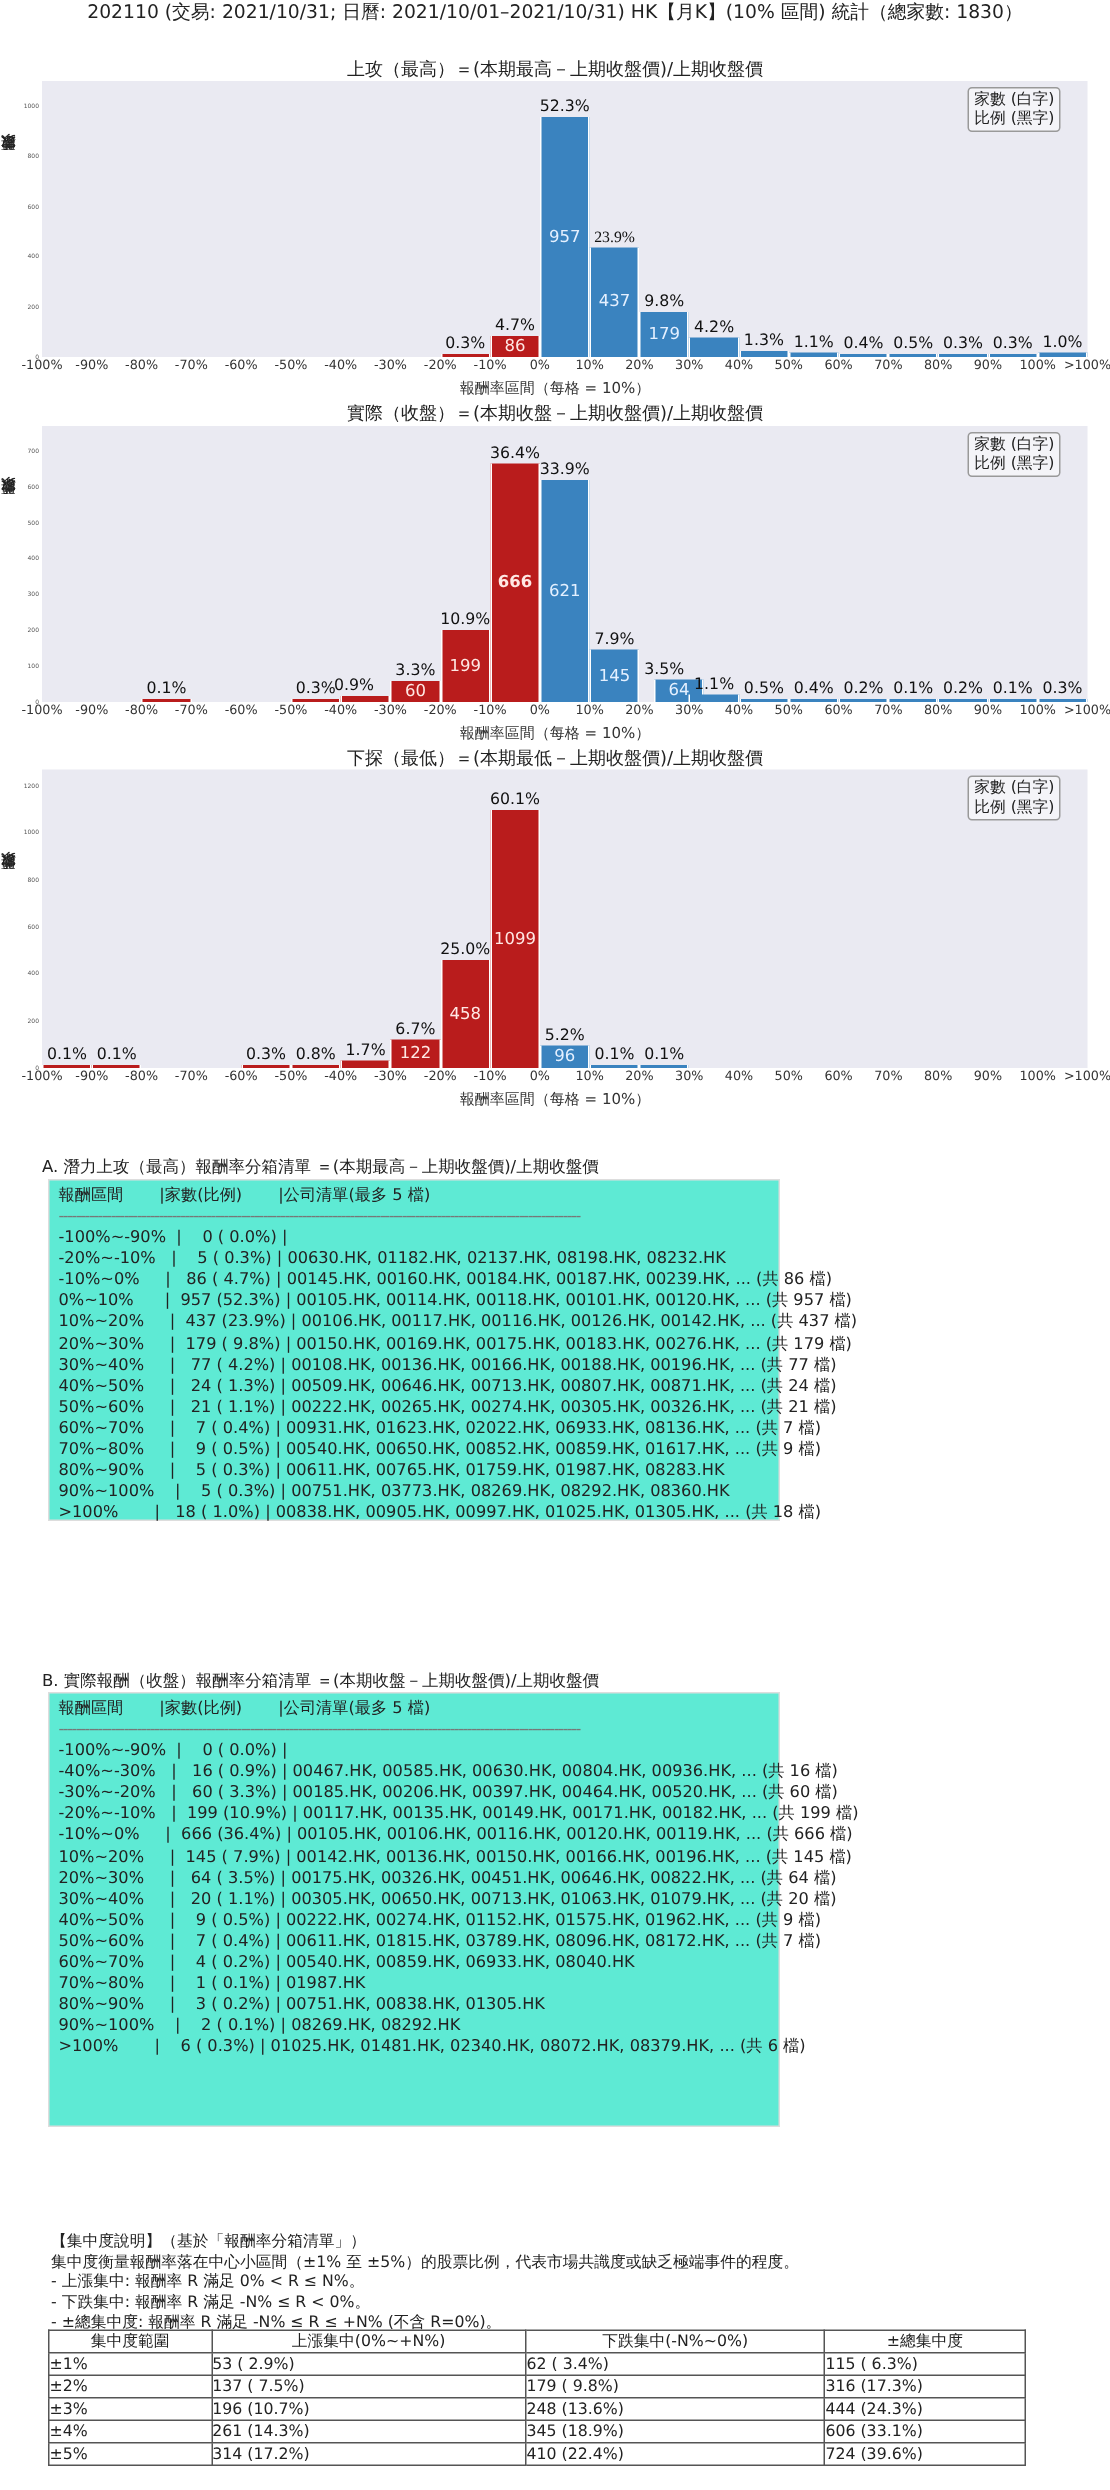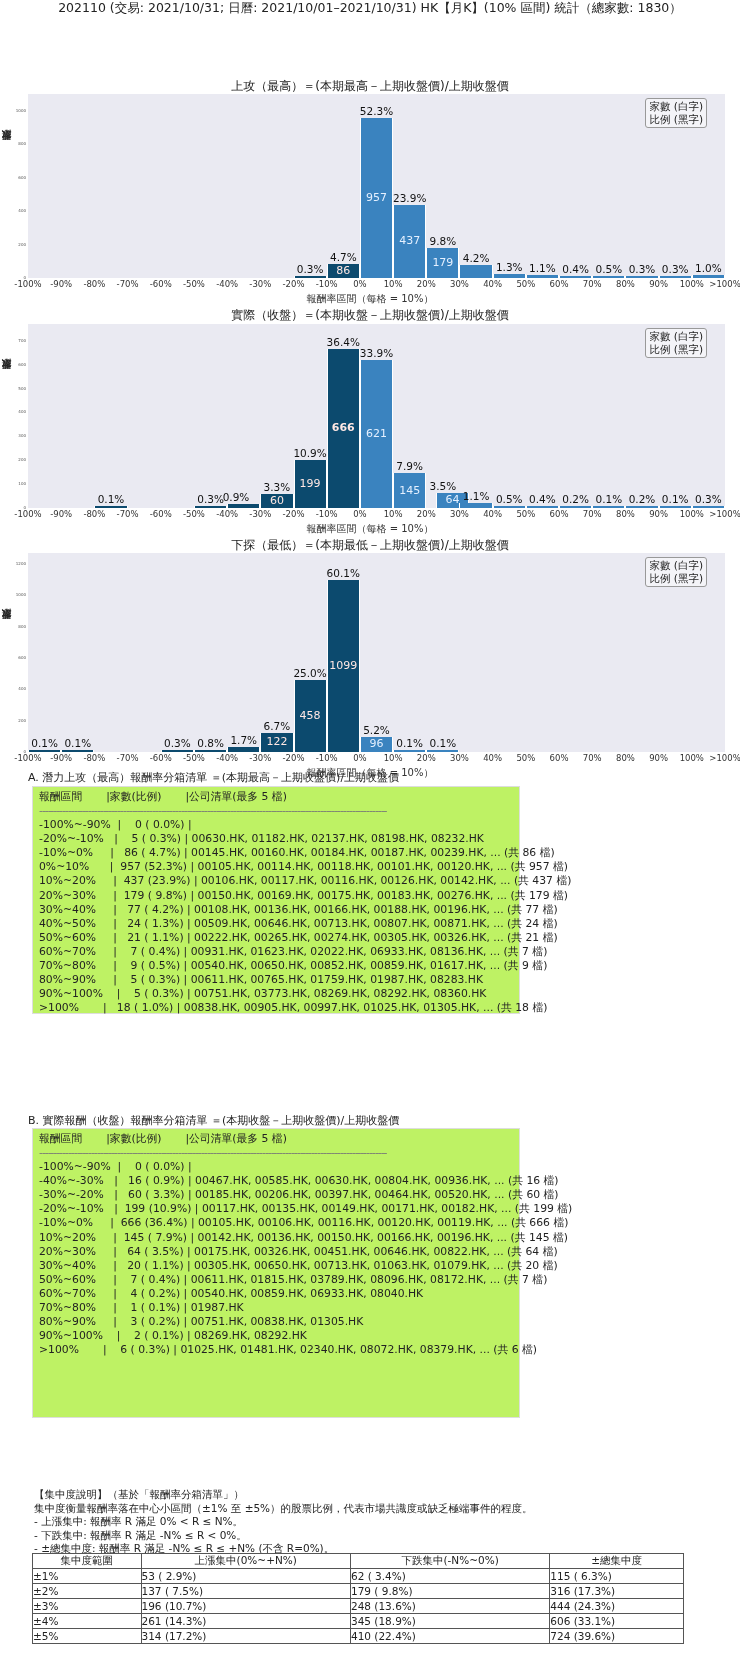--- a/index.html
+++ b/index.html
@@ -1,34 +1,34 @@
 <!DOCTYPE html>
 <html><head>
 <meta charset="utf-8">
 <style>
   html,body{margin:0;padding:0;background:#fff;}
   body{width:740px;height:1660px;position:relative;font-family:"DejaVu Sans","Liberation Sans",sans-serif;color:#222;overflow:hidden;}
   .main-title{position:absolute;top:0;left:0;width:740px;text-align:center;font-size:12.5px;line-height:16px;}
-  .chart{position:absolute;left:0;width:664px;margin-top:40px;}
+  .chart{position:absolute;left:0;width:664px;}
   .chart-title{position:absolute;left:0;width:740px;text-align:center;font-size:12px;top:0;}
   .plot{position:absolute;left:28px;width:697px;background:#eaeaf2;}
   .ylabel{position:absolute;left:0;font-size:10px;writing-mode:vertical-rl;transform:rotate(180deg);}
   .ytick{position:absolute;left:14px;font-size:4px;color:#555;width:12px;text-align:right;}
   .legend{position:absolute;right:18px;top:4px;border:1px solid #999;border-radius:3px;background:#f4f4f8;font-size:10.5px;line-height:13px;padding:1px 3px;}
   .bar{position:absolute;bottom:0;box-sizing:border-box;border-left:1px solid #fff;border-right:1px solid #fff;}
-  .bar.neg{background:#0c4a6e;}
+  .bar.neg{background:#b91c1c;}
   .bar.pos{background:#3a83bf;}
   .bar-count{position:absolute;left:0;right:0;text-align:center;font-size:11px;}
   .bar.neg .bar-count{color:#ffe8e4;}
   .bar.pos .bar-count{color:#e4f0ff;}
   .bar-pct{position:absolute;text-align:center;font-size:10.5px;color:#111;width:44px;}
   .xtick{position:absolute;font-size:8.5px;color:#333;width:40px;text-align:center;}
   .xlabel{position:absolute;left:0;width:740px;text-align:center;font-size:10px;color:#333;}
   .section-title{position:absolute;left:28px;font-size:11px;}
-  .listbox{position:absolute;left:32px;border:1px solid #ddd;background:#bef264;font-size:10.8px;line-height:14.1px;padding:3px 6px;box-sizing:border-box;}
+  .listbox{position:absolute;left:32px;border:1px solid #ddd;background:#5eead4;font-size:10.8px;line-height:14.1px;padding:3px 6px;box-sizing:border-box;}
   .listbox .row{white-space:pre;}
   .listbox .rule{color:#777;letter-spacing:-1px;overflow:hidden;white-space:nowrap;height:14px;}
   .conc-title{position:absolute;left:34px;font-size:10.5px;line-height:13.5px;}
   table.conc{position:absolute;left:32px;top:1553px;width:652px;border-collapse:collapse;font-size:10.5px;}
   table.conc th,table.conc td{border:1px solid #555;padding:0;height:14px;font-weight:normal;}
 </style>
 </head>
 <body>
 
 <div class="main-title">202110 (交易: 2021/10/31; 日曆: 2021/10/01–2021/10/31) HK【月K】(10% 區間) 統計（總家數: 1830）</div>
@@ -47,21 +47,21 @@
         <div class="bar-count" style="top: 0.192727px;">86</div>
       </div>
       <div class="bar-pct" style="left: 293.31px; bottom: 15.3855px;">4.7%</div>
       <div class="bar pos" style="left: 331.905px; width: 33.1905px; height: 160.08px;">
         <div class="bar-count" style="top: 73.04px;">957</div>
       </div>
       <div class="bar-pct" style="left: 326.5px; bottom: 161.08px;">52.3%</div>
       <div class="bar pos" style="left: 365.095px; width: 33.1905px; height: 73.0982px;">
         <div class="bar-count" style="top: 29.5491px;">437</div>
       </div>
-      <div class="bar-pct" style="left: 359.69px; bottom: 74.0982px;">23.9%</div>
+      <div class="bar-pct" style="left: 359.69px; bottom: 74.0982px; font-family: Liberation Serif, serif;">23.9%</div>
       <div class="bar pos" style="left: 398.286px; width: 33.1905px; height: 29.9418px;">
         <div class="bar-count" style="top: 7.97091px;">179</div>
       </div>
       <div class="bar-pct" style="left: 392.881px; bottom: 30.9418px;">9.8%</div>
       <div class="bar pos" style="left: 431.476px; width: 33.1905px; height: 12.88px;"></div>
       <div class="bar-pct" style="left: 426.071px; bottom: 13.88px;">4.2%</div>
       <div class="bar pos" style="left: 464.667px; width: 33.1905px; height: 4.01455px;"></div>
       <div class="bar-pct" style="left: 459.262px; bottom: 5.01455px;">1.3%</div>
       <div class="bar pos" style="left: 497.857px; width: 33.1905px; height: 3.51273px;"></div>
       <div class="bar-pct" style="left: 492.452px; bottom: 4.51273px;">1.1%</div>
@@ -291,20 +291,21 @@
   <div class="row">報酬區間       |家數(比例)       |公司清單(最多 5 檔)</div>
   <div class="rule">------------------------------------------------------------------------------------------------------------------------</div>
 <div class="row">-100%~-90%  |    0 ( 0.0%) |</div>
     <div class="row">-40%~-30%   |   16 ( 0.9%) | 00467.HK, 00585.HK, 00630.HK, 00804.HK, 00936.HK, ... (共 16 檔)</div>
     <div class="row">-30%~-20%   |   60 ( 3.3%) | 00185.HK, 00206.HK, 00397.HK, 00464.HK, 00520.HK, ... (共 60 檔)</div>
     <div class="row">-20%~-10%   |  199 (10.9%) | 00117.HK, 00135.HK, 00149.HK, 00171.HK, 00182.HK, ... (共 199 檔)</div>
     <div class="row">-10%~0%     |  666 (36.4%) | 00105.HK, 00106.HK, 00116.HK, 00120.HK, 00119.HK, ... (共 666 檔)</div>
     <div class="row">10%~20%     |  145 ( 7.9%) | 00142.HK, 00136.HK, 00150.HK, 00166.HK, 00196.HK, ... (共 145 檔)</div>
     <div class="row">20%~30%     |   64 ( 3.5%) | 00175.HK, 00326.HK, 00451.HK, 00646.HK, 00822.HK, ... (共 64 檔)</div>
     <div class="row">30%~40%     |   20 ( 1.1%) | 00305.HK, 00650.HK, 00713.HK, 01063.HK, 01079.HK, ... (共 20 檔)</div>
+    <div class="row">40%~50%     |    9 ( 0.5%) | 00222.HK, 00274.HK, 01152.HK, 01575.HK, 01962.HK, ... (共 9 檔)</div>
     <div class="row">50%~60%     |    7 ( 0.4%) | 00611.HK, 01815.HK, 03789.HK, 08096.HK, 08172.HK, ... (共 7 檔)</div>
     <div class="row">60%~70%     |    4 ( 0.2%) | 00540.HK, 00859.HK, 06933.HK, 08040.HK</div>
     <div class="row">70%~80%     |    1 ( 0.1%) | 01987.HK</div>
     <div class="row">80%~90%     |    3 ( 0.2%) | 00751.HK, 00838.HK, 01305.HK</div>
     <div class="row">90%~100%    |    2 ( 0.1%) | 08269.HK, 08292.HK</div>
     <div class="row">&gt;100%       |    6 ( 0.3%) | 01025.HK, 01481.HK, 02340.HK, 08072.HK, 08379.HK, ... (共 6 檔)</div>
   </div>
 
 <div class="conc-title" style="top:1488px;">
   <div>【集中度說明】（基於「報酬率分箱清單」）</div>

